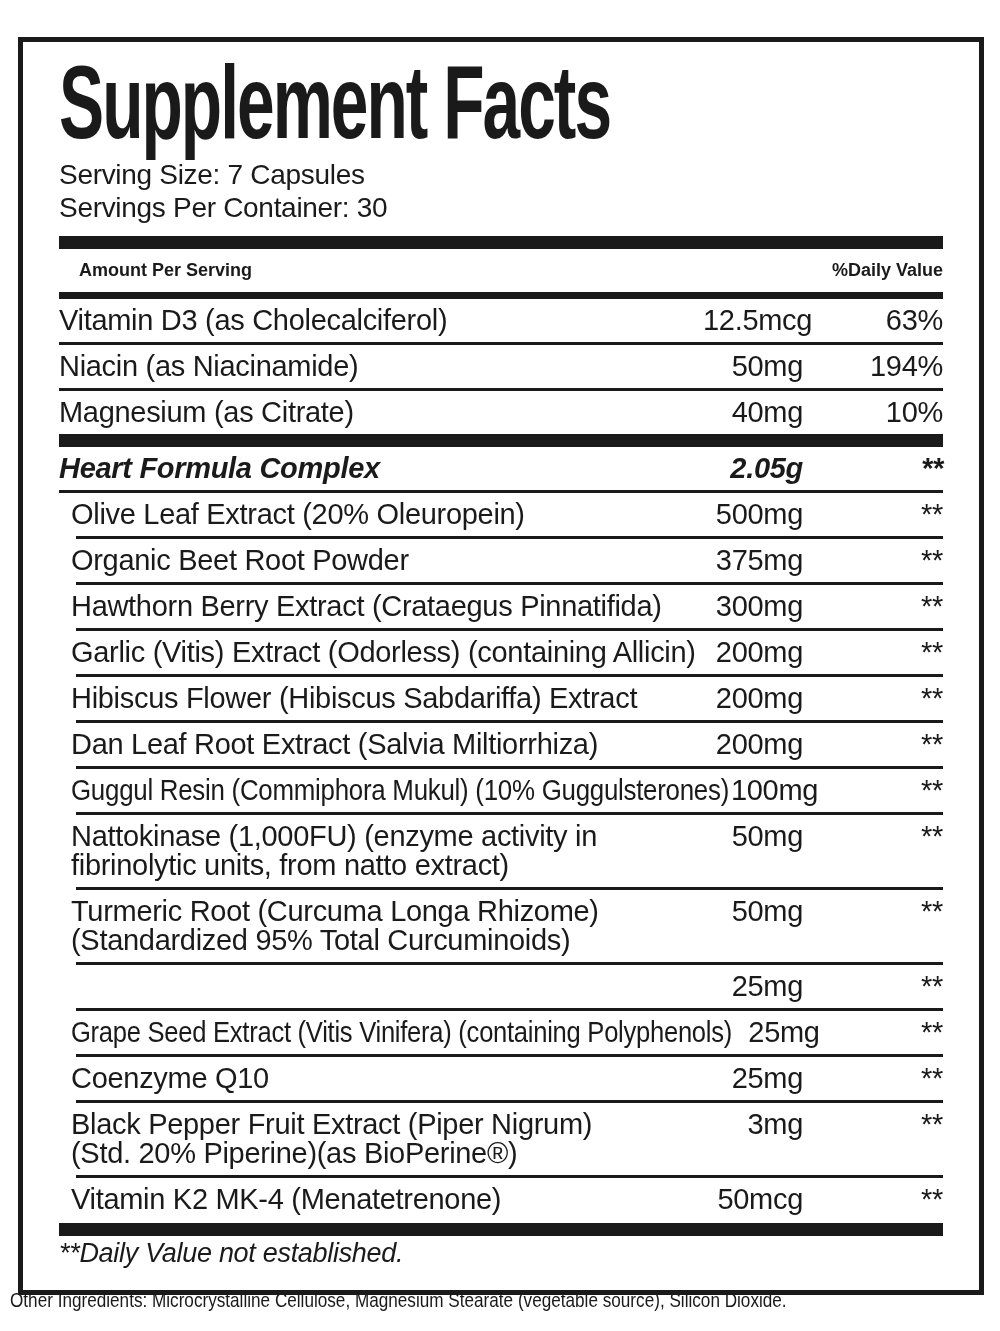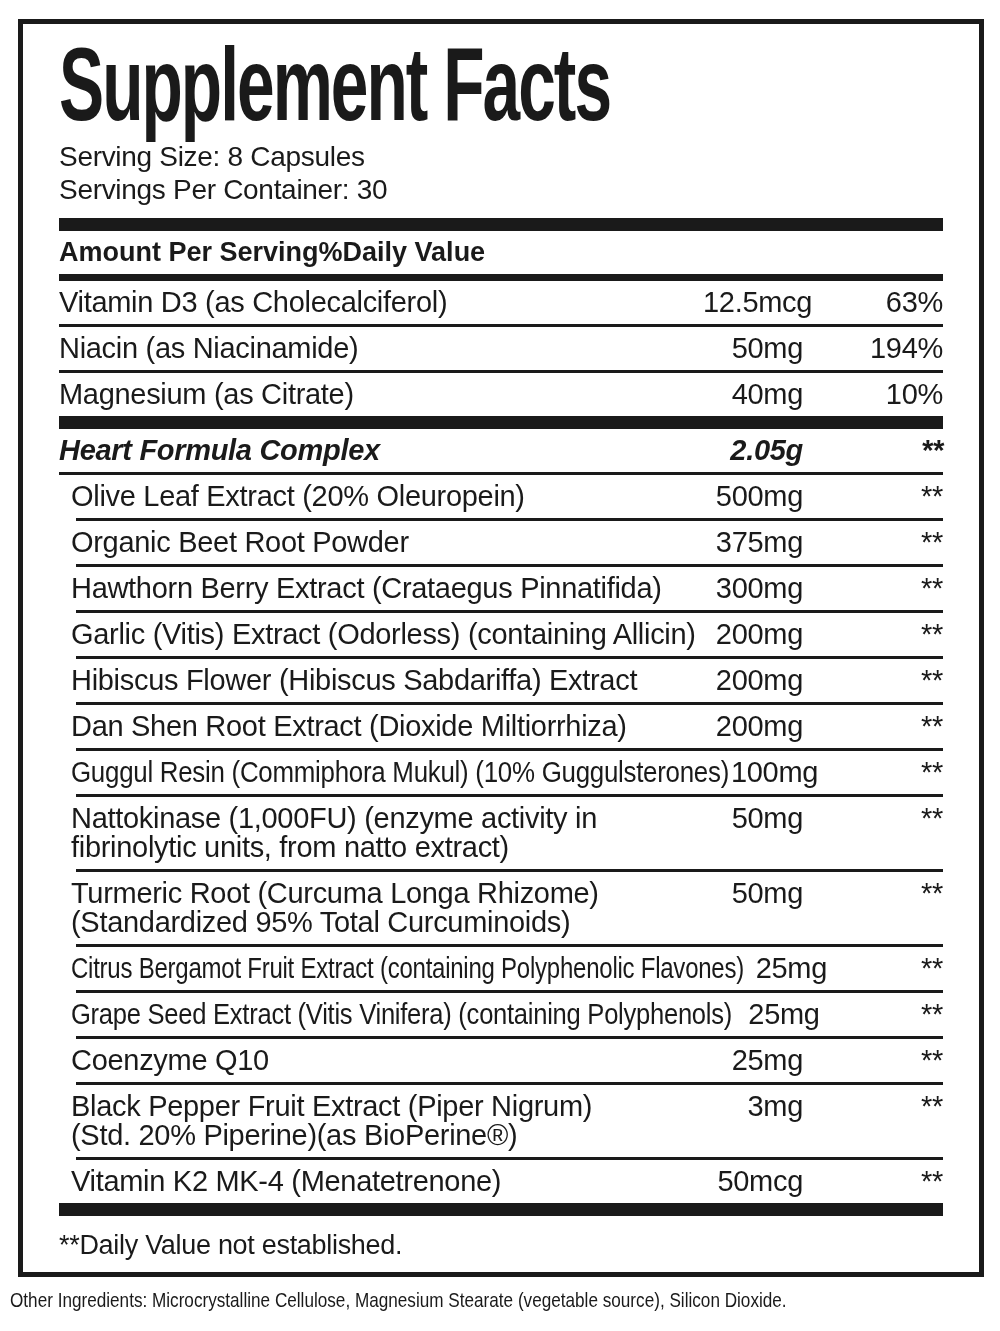--- a/index.html
+++ b/index.html
@@ -4,63 +4,63 @@
 <style>
   :root { --ink:#1a1a1a; }
   * { box-sizing:border-box; margin:0; padding:0; }
   html,body { background:#fff; }
   body {
     width:1000px; height:1331px; position:relative;
     font-family:"Liberation Sans", sans-serif; color:var(--ink);
     overflow:hidden;
   }
   .facts-box{
-    position:absolute; left:18px; top:19px; width:966px; height:1258px;
+    position:absolute; left:18px; top:37px; width:966px; height:1258px;
     border:5px solid var(--ink); padding:0 36px 22px 36px;
     display:flex; flex-direction:column; overflow:hidden; background:#fff;
   }
   .facts-box > * { flex-shrink:0; }
   .title{
     margin-top:6px; height:110px; line-height:108px;
     font-size:104px; font-weight:700; letter-spacing:-3px; white-space:nowrap;
     transform:scaleX(0.65); transform-origin:0 50%;
   }
   .serving{ font-size:28px; line-height:33px; letter-spacing:-0.3px; }
   .bar-thick{ height:13px; background:var(--ink); }
   .bar-med{ height:7px; background:var(--ink); }
   .bar-top{ margin-top:12px; }
   .hr{ height:3px; background:var(--ink); }
   .hr.sub{ margin-left:17px; }
   .head-row{
-    display:flex; align-items:baseline;
-    padding:6px 0 7px 0; font-size:27px; font-weight:700; line-height:30px;
+    display:flex; justify-content:space-between; align-items:baseline;
+    padding:6px 0 7px 0; font-size:18px; font-weight:700; line-height:30px;margin-left:20px;
   }
   .row{
     display:flex; align-items:flex-start;
     padding:7px 0 7px 0; font-size:29px; line-height:29px; letter-spacing:-0.3px;justify-content:flex-end;
   }
   .row .name{ flex:1 1 auto; min-width:0; overflow:visible; }
   .row.sub .name{ padding-left:12px; }
   .row .amount{ width:100px; text-align:right; white-space:nowrap; }
   .row .dv{ width:140px; text-align:right; white-space:nowrap; }
   .row.bold{ font-weight:700;font-style:italic; }
   .fit{ display:block; white-space:nowrap; width:max-content; transform-origin:0 50%; }
   .bottom-block{ margin-top:auto; }
-  .footnote{ padding-top:14px; font-size:27px; line-height:30px; letter-spacing:-0.3px; }
+  .footnote{ padding-top:2px; font-size:27px; line-height:30px; letter-spacing:-0.3px;font-style:italic; }
   .other-ing{
     position:absolute; left:10px; top:1285px; width:980px;
     font-size:21px; line-height:30px; overflow:visible;
   }
 </style>
 </head>
 <body style="background: rgb(255, 255, 255);">
 
 <div class="facts-box">
   <div class="title">Supplement Facts</div>
-  <div class="serving">Serving Size: 8 Capsules</div>
+  <div class="serving">Serving Size: 7 Capsules</div>
   <div class="serving">Servings Per Container: 30</div>
 
   <div class="bar-thick bar-top"></div>
 
   <div class="head-row">
     <span>Amount Per Serving</span>
     <span>%Daily Value</span>
   </div>
 
   <div class="bar-med"></div>
@@ -146,21 +146,21 @@
     <div class="name">
       <span class="fit l1">Hibiscus Flower (Hibiscus Sabdariffa) Extract</span>
 
     </div>
     <div class="amount fitnone">200mg</div>
     <div class="dv">**</div>
   </div>
       <div class="hr sub"></div>
       <div class="row sub">
     <div class="name">
-      <span class="fit l1">Dan Shen Root Extract (Dioxide Miltiorrhiza)</span>
+      <span class="fit l1">Dan Leaf Root Extract (Salvia Miltiorrhiza)</span>
 
     </div>
     <div class="amount fitnone">200mg</div>
     <div class="dv">**</div>
   </div>
       <div class="hr sub"></div>
       <div class="row sub">
     <div class="name">
       <span class="fit l1" style="transform: scaleX(0.8927);">Guggul Resin (Commiphora Mukul) (10% Guggulsterones)</span>
 
@@ -181,24 +181,20 @@
       <div class="row sub">
     <div class="name">
       <span class="fit l1">Turmeric Root (Curcuma Longa Rhizome)</span>
       <span class="fit l2">(Standardized 95% Total Curcuminoids)</span>
     </div>
     <div class="amount fitnone">50mg</div>
     <div class="dv">**</div>
   </div>
       <div class="hr sub"></div>
       <div class="row sub">
-    <div class="name">
-      <span class="fit l1" style="transform: scaleX(0.8283);">Citrus Bergamot Fruit Extract (containing Polyphenolic Flavones)</span>
-
-    </div>
     <div class="amount fitnone">25mg</div>
     <div class="dv">**</div>
   </div>
       <div class="hr sub"></div>
       <div class="row sub">
     <div class="name">
       <span class="fit l1" style="transform: scaleX(0.8815);">Grape Seed Extract (Vitis Vinifera) (containing Polyphenols)</span>
 
     </div>
     <div class="amount fitnone">25mg</div>

